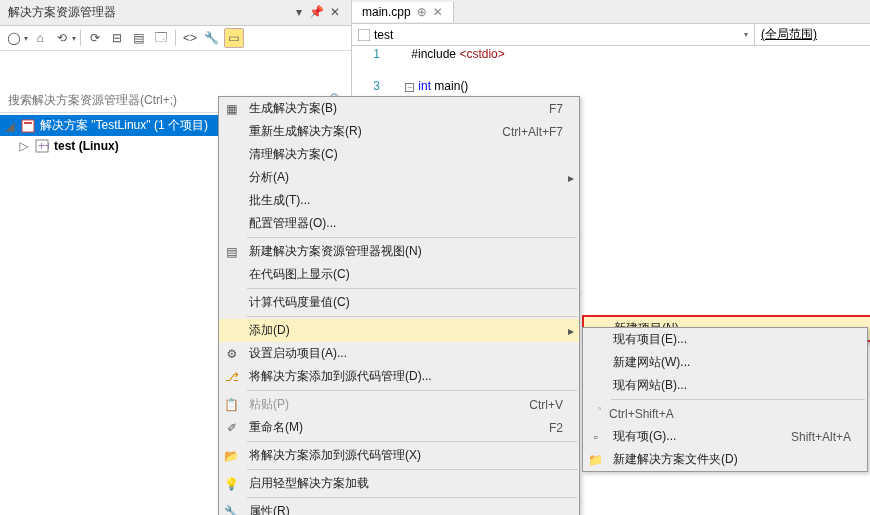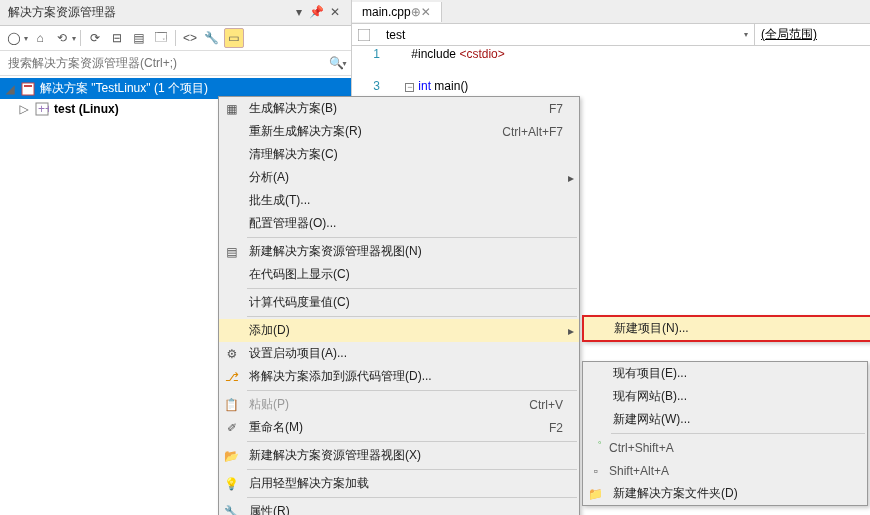--- a/index.html
+++ b/index.html
@@ -6,46 +6,46 @@
 body { width: 870px; height: 515px; background: #fff; position: relative; overflow: hidden; }
 .se { width: 352px; height: 363px; float: left; border-right: 1px solid #ccc; background: #fff; }
 .se-hdr { background: #eee; padding: 4px 8px; display: flex; align-items: center; border-bottom: 1px solid #ccc; }
 .se-title { flex: 1; color: #333; }
 .se-hdr-btns { display: flex; gap: 2px; }
 .hbtn { width: 16px; height: 16px; text-align: center; line-height: 14px; color: #555; cursor: pointer; }
 .tb { display: flex; align-items: center; padding: 2px 4px; gap: 2px; border-bottom: 1px solid #ddd; }
 .tb-btn { width: 20px; height: 20px; display: flex; align-items: center; justify-content: center; color: #555; cursor: pointer; border-radius: 2px; }
 .tb-sep { width: 1px; height: 16px; background: #ccc; margin: 0 2px; }
 .tb-drop { font-size: 8px; margin-left: -2px; color: #666; }
-.search { display: flex; border-bottom: 1px solid #ddd; padding: 2px; }
+.search { display: flex; border-bottom: 1px solid #ddd; padding: 2px; margin-top: 37px; }
 .search input { flex: 1; border: none; outline: none; padding: 3px 6px; color: #666; }
 .search-ico { width: 22px; display: flex; align-items: center; justify-content: center; color: #666; }
 .tree { padding: 2px 0; }
 .tree-item { display: flex; align-items: center; padding: 2px 4px; gap: 4px; cursor: pointer; }
 .sel { background: #0078d7; color: #fff; }
 .tree-arrow { width: 12px; text-align: center; color: #666; }
 .tree-ico { width: 16px; height: 16px; display: flex; align-items: center; justify-content: center; }
 .editor { margin-left: 352px; height: 515px; background: #fff; }
 .tab-bar { background: #eee; display: flex; align-items: center; height: 24px; border-bottom: 1px solid #ccc; }
-.tab { padding: 3px 10px; background: #fff; border-right: 1px solid #ccc; display: flex; align-items: center; }
+.tab { padding: 3px 10px; background: #fff; border-right: 1px solid #ccc; display: flex; gap: 6px; align-items: center; }
 .nav-bar { display: flex; height: 22px; border-bottom: 1px solid #ccc; }
-.nav-left { flex: 1; display: flex; align-items: center; padding: 0 6px; gap: 16px; border-right: 1px solid #ccc; }
+.nav-left { flex: 1; display: flex; align-items: center; padding: 0 6px; gap: 4px; border-right: 1px solid #ccc; }
 .nav-left .tb-drop, .nav-right .tb-drop { margin-left: auto; }
 .nav-right { width: 115px; display: flex; align-items: center; padding: 0 6px; text-decoration: underline; }
 .code { font-family: Consolas, monospace; position: relative; }
 .ln { color: #2b91af; display: inline-block; width: 36px; text-align: right; padding-right: 8px; }
 .code-line { padding: 1px 0; white-space: pre; }
 .typ { color: #0000ff; text-align: center; }
 .str { color: #a31515; }
 .inc { color: #000000; }
 .fold { color: #808080; border: 1px solid #808080; width: 9px; height: 9px; display: inline-block; text-align: center; line-height: 7px; font-size: 9px; margin: 0 4px; }
 .ctx-menu { position: absolute; background: #eee; border: 1px solid #999; box-shadow: 2px 2px 4px rgba(0,0,0,.2); z-index: 10; }
 .menu1 { left: 218px; top: 96px; width: 362px; }
 .menu2 { left: 582px; top: 315px; width: 330px; border: 2px solid #d22; }
-.menu2b { left: 582px; top: 361px; width: 286px; }
+.menu2b { left: 582px; top: 327px; width: 286px; }
 .mi { display: flex; align-items: center; height: 23px; cursor: pointer; }
 .mi-ico { width: 26px; text-align: center; color: #555; }
 .mi-lbl { flex: 1; padding-left: 4px; color: #222; }
 .mi-sc { padding-right: 16px; color: #555; }
 .mi-arr { width: 16px; text-align: center; color: #555; }
 .mi.hl { background: #fdf2c2; }
 .mi.dis .mi-lbl { color: #999; }
 .msep { height: 1px; background: #ccc; margin: 2px 2px 2px 28px; }
 .yellow-btn { background: #ffe680; border: 1px solid #caa; }
 svg { display: block; }
@@ -200,21 +200,21 @@
       <span class="mi-sc">Ctrl+V</span>
     </div>
   <div class="mi">
       <span class="mi-ico">✐</span>
       <span class="mi-lbl">重命名(M)</span>
       <span class="mi-sc">F2</span>
     </div>
   <div class="msep"></div>
   <div class="mi">
       <span class="mi-ico" style="color:#d90">📂</span>
-      <span class="mi-lbl">新建解决方案资源管理器视图(X)</span>
+      <span class="mi-lbl">将解决方案添加到源代码管理(X)</span>
     </div>
   <div class="msep"></div>
   <div class="mi">
       <span class="mi-ico">💡</span>
       <span class="mi-lbl">启用轻型解决方案加载</span>
     </div>
   <div class="msep"></div>
   <div class="mi">
       <span class="mi-ico">🔧</span>
       <span class="mi-lbl">属性(R)</span>
@@ -228,32 +228,33 @@
     </div>
 </div>
 
 <div class="ctx-menu menu2b">
   <div class="mi">
       <span class="mi-ico"></span>
       <span class="mi-lbl">现有项目(E)...</span>
     </div>
   <div class="mi">
       <span class="mi-ico"></span>
+      <span class="mi-lbl">新建网站(W)...</span>
+    </div>
+  <div class="mi">
+      <span class="mi-ico"></span>
       <span class="mi-lbl">现有网站(B)...</span>
-    </div>
-  <div class="mi">
-      <span class="mi-ico"></span>
-      <span class="mi-lbl">新建网站(W)...</span>
     </div>
   <div class="msep"></div>
   <div class="mi">
       <span class="mi-ico" style="color:#3a3">゜</span>
       <span class="mi-sc">Ctrl+Shift+A</span>
     </div>
   <div class="mi">
       <span class="mi-ico">▫</span>
+      <span class="mi-lbl">现有项(G)...</span>
       <span class="mi-sc">Shift+Alt+A</span>
     </div>
   <div class="mi">
       <span class="mi-ico" style="color:#d90">📁</span>
       <span class="mi-lbl">新建解决方案文件夹(D)</span>
     </div>
 </div>
 
 </body></html>

